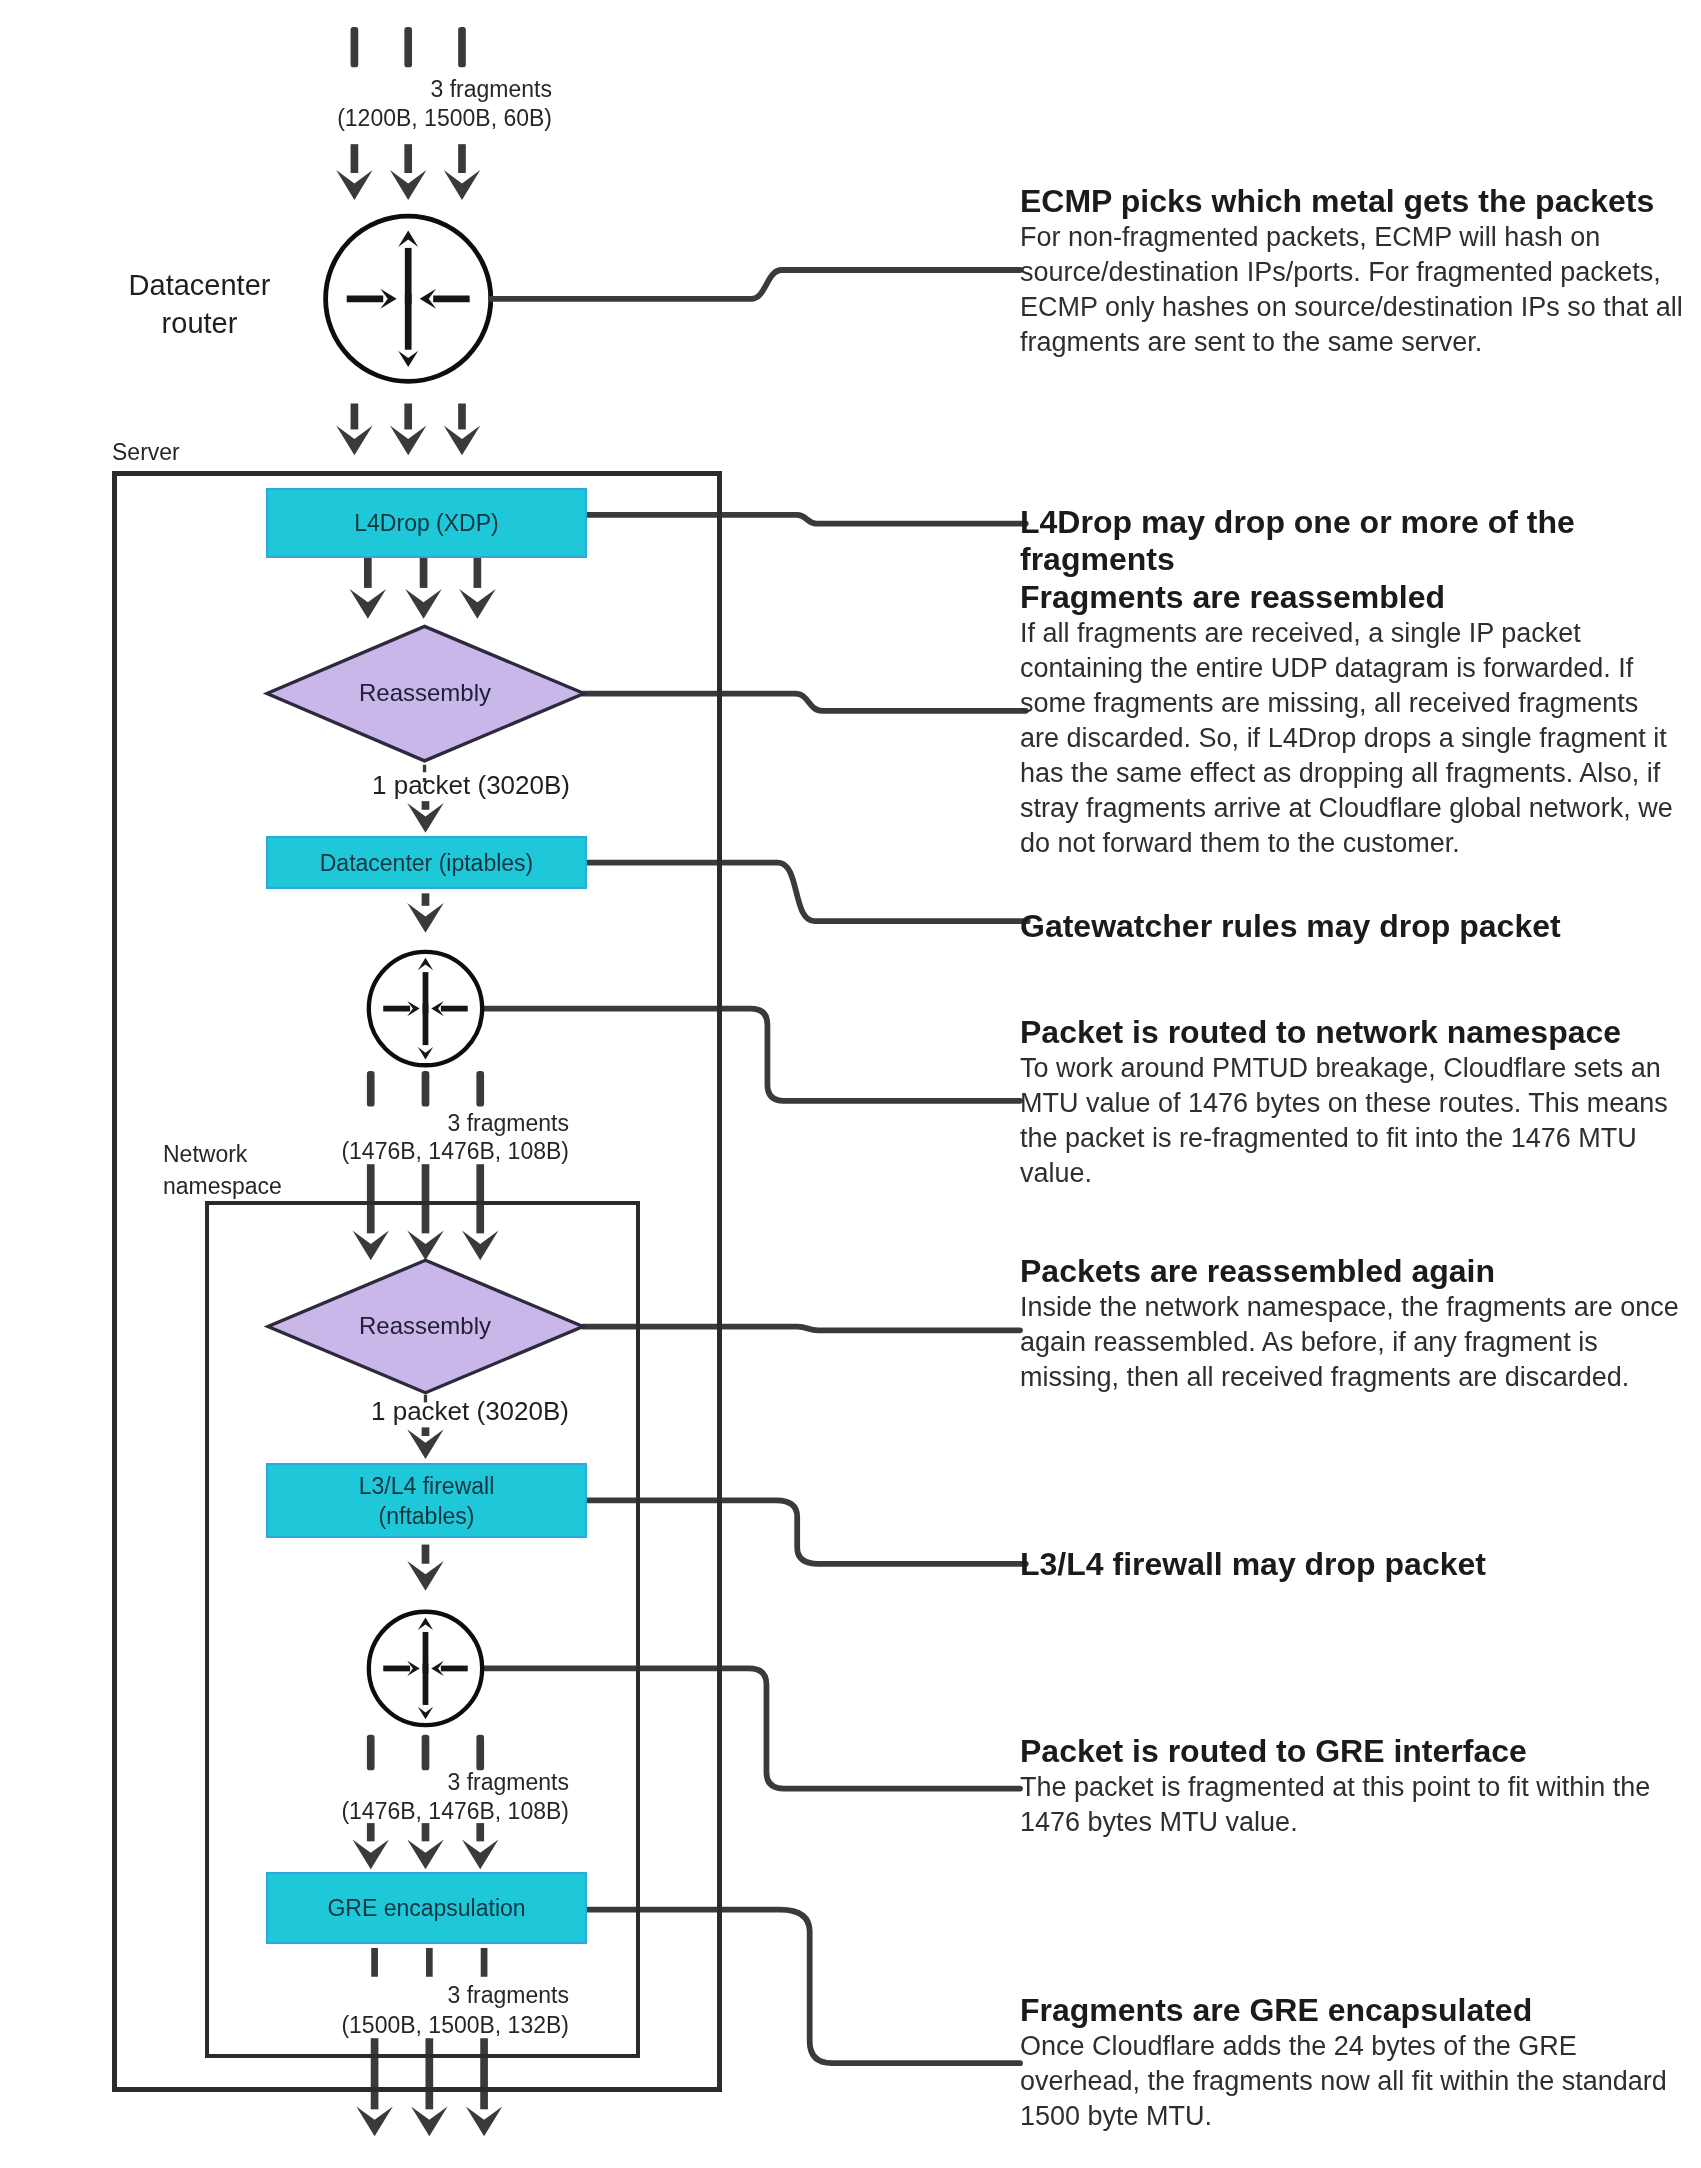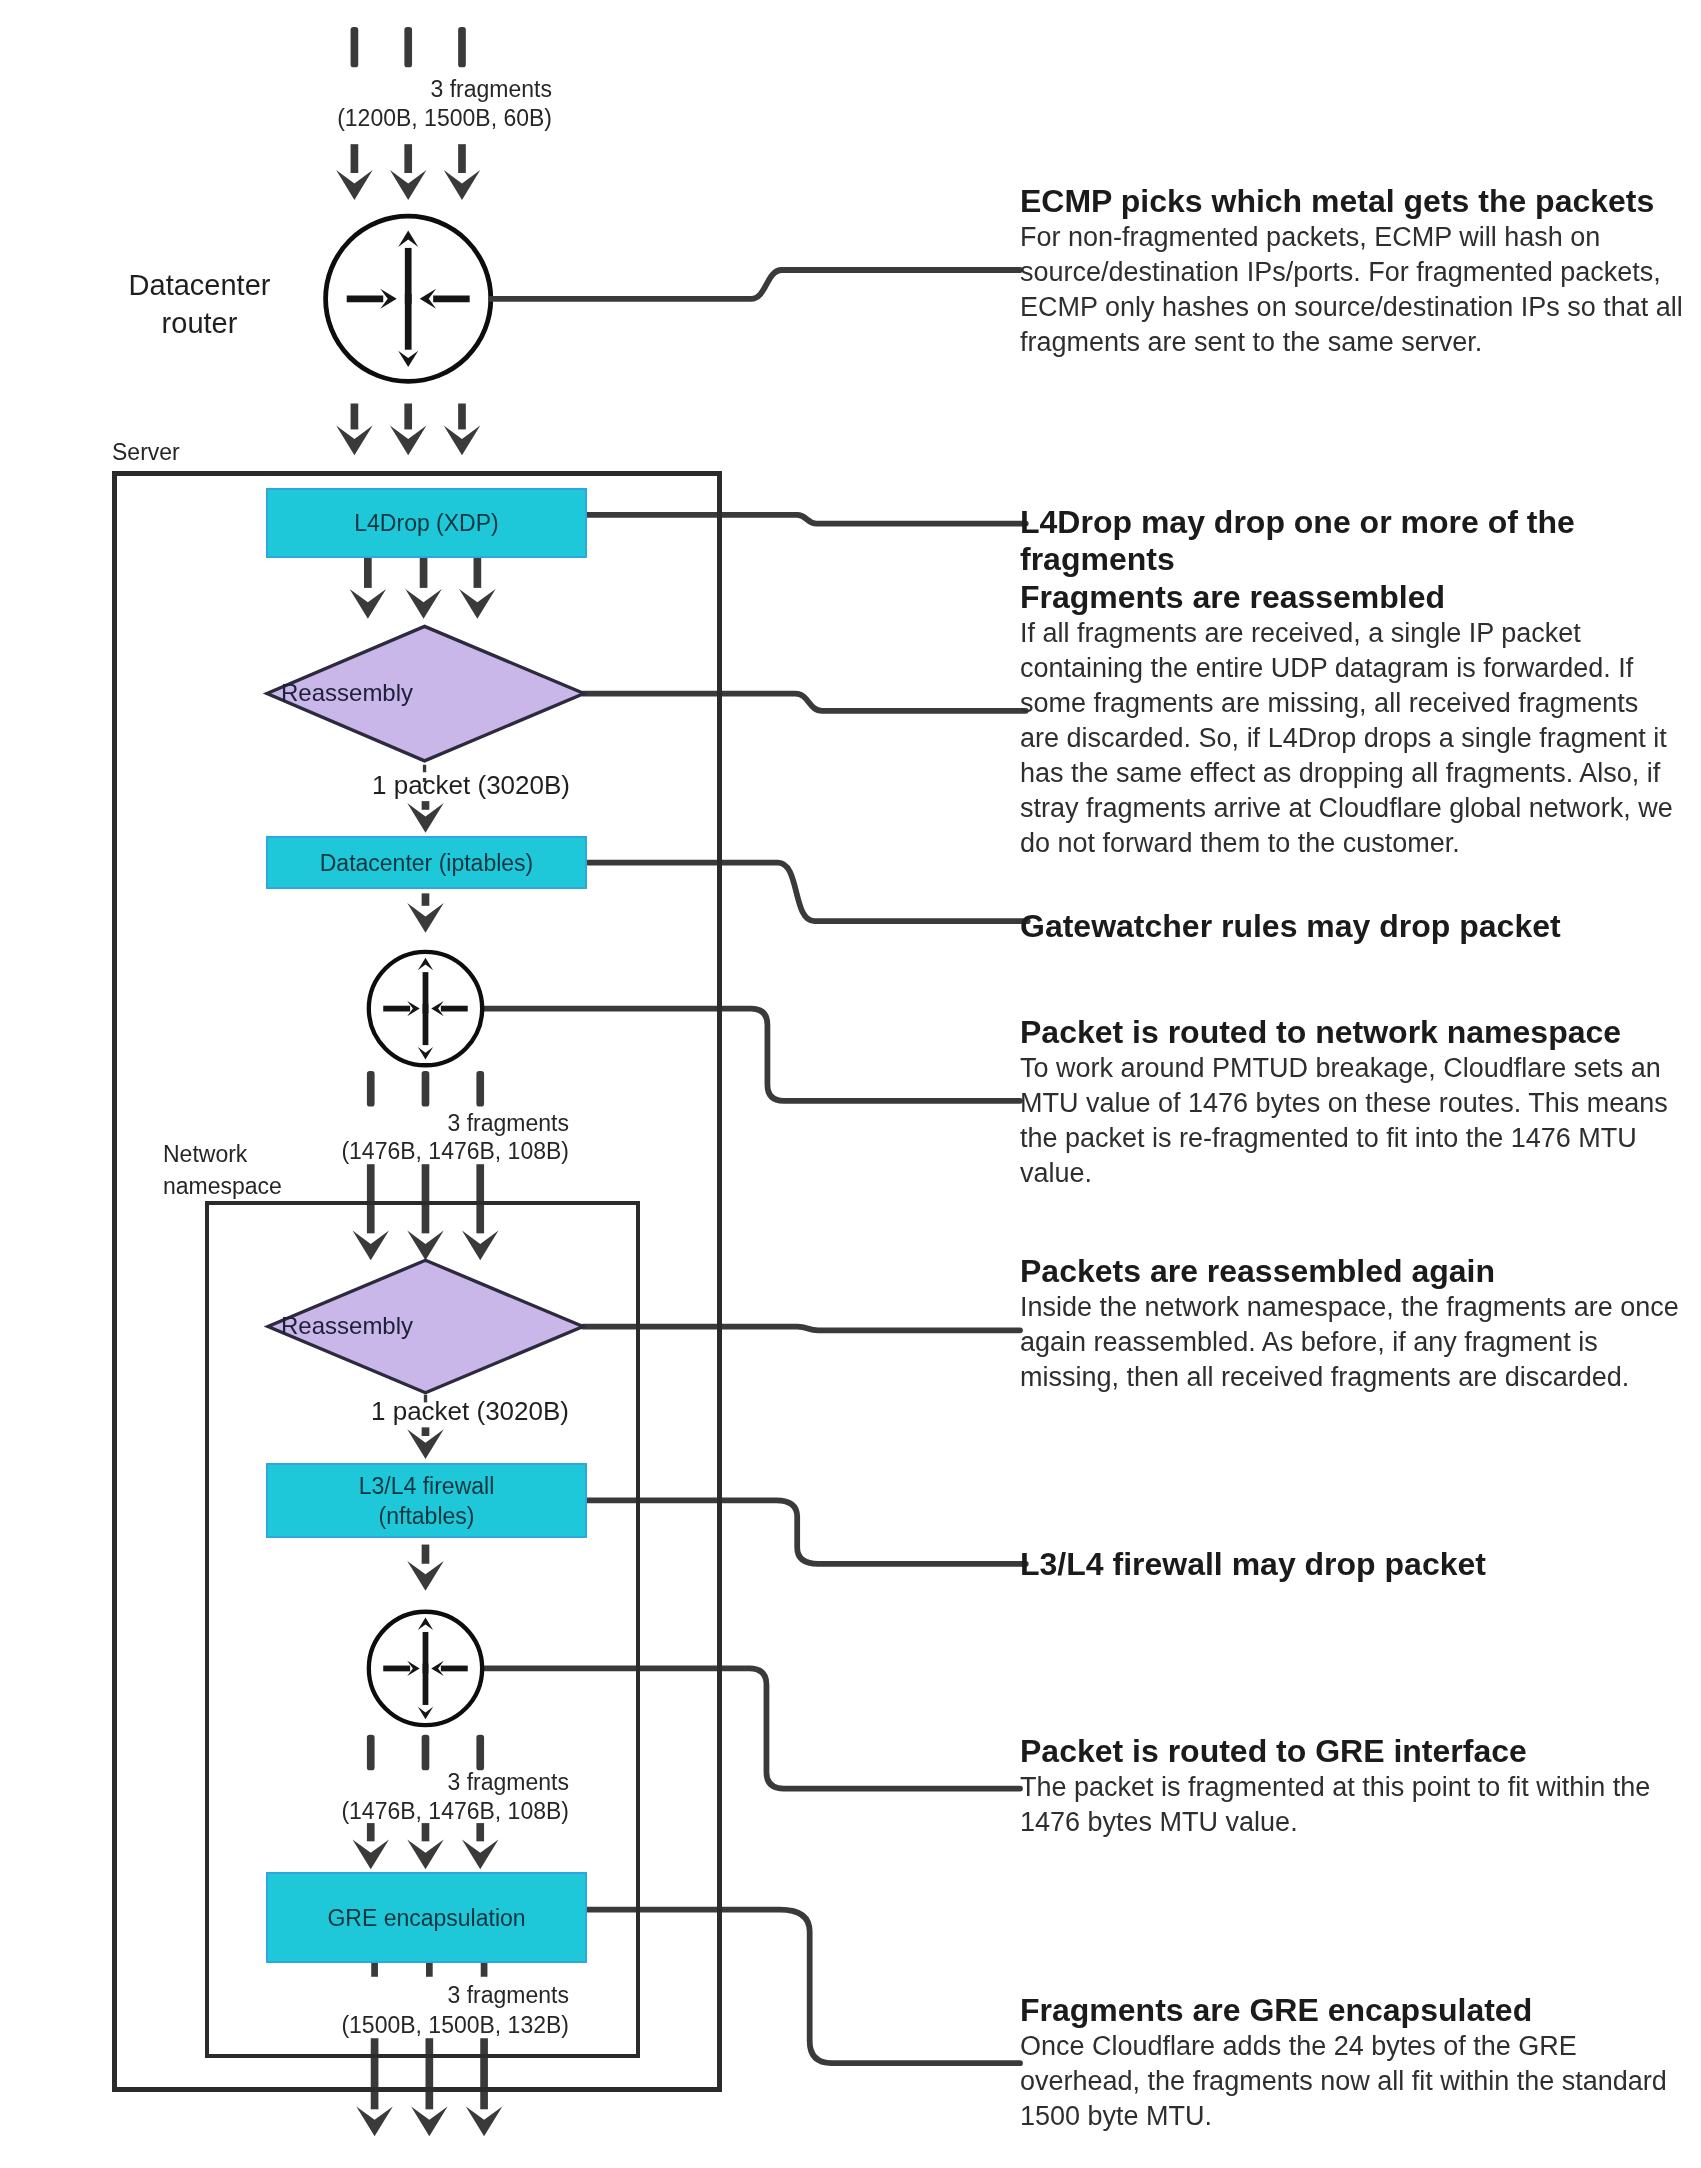--- a/index.html
+++ b/index.html
@@ -9,21 +9,21 @@
   .label{position:absolute;font-size:23px;line-height:29px;color:#262626;white-space:pre-line}
   .center{text-align:right}
   .big{font-size:26px;color:#1f1f1f}
   .rlabel{position:absolute;font-size:29px;line-height:38px;color:#1f1f1f;text-align:center;white-space:pre-line}
   .box{position:absolute;box-sizing:border-box;background:transparent}
   .server{border:5.8px solid #2b2b2b}
   .netns{border:4.8px solid #2b2b2b}
   .node{position:absolute;box-sizing:border-box;display:flex;align-items:center;justify-content:center;
         background:var(--cyan,#1ec8d8);border:2.9px solid var(--cyan-border,#2ea7df);
         font-size:23px;line-height:30px;color:#0e3540;white-space:pre-line;text-align:center}
-  .dlabel{position:absolute;font-size:24px;color:#20203a;width:288px}
+  .dlabel{position:absolute;font-size:24px;color:#20203a;text-align:center;width:288px}
   .note{position:absolute;left:1020px;width:663px}
   .note-title{font-weight:bold;font-size:32px;line-height:37px;color:#1b1b1b}
   .note-body{font-size:27px;line-height:35px;color:#2e2e2e;white-space:pre-line}
 </style>
 </head>
 <body>
 
 <div id="canvas">
 
   <svg id="lines" width="1701" height="2168" viewBox="0 0 1771 2257">
@@ -215,21 +215,21 @@
   <div class="label center" style="left:281px;top:1109px;width:288px">3 fragments</div>
   <div class="label center" style="left:281px;top:1137px;width:288px">(1476B, 1476B, 108B)</div>
 
   <div class="dlabel" style="left:281px;top:1312px">Reassembly</div>
   <div class="label center big" style="left:281px;top:1397px;width:288px">1 packet (3020B)</div>
   <div class="node" style="left:266px;top:1463px;width:321px;height:75px">L3/L4 firewall
 (nftables)</div>
 
   <div class="label center" style="left:281px;top:1768px;width:288px">3 fragments</div>
   <div class="label center" style="left:281px;top:1797px;width:288px">(1476B, 1476B, 108B)</div>
-  <div class="node" style="left:266px;top:1872px;width:321px;height:91px">GRE encapsulation</div>
+  <div class="node" style="left:266px;top:1872px;width:321px;height:72px">GRE encapsulation</div>
 
   <div class="label center" style="left:281px;top:1981px;width:288px">3 fragments</div>
   <div class="label center" style="left:281px;top:2011px;width:288px">(1500B, 1500B, 132B)</div>
 
   <div class="note" style="top:183px">
     <div class="note-title">ECMP picks which metal gets the packets</div>
     <div class="note-body">For non-fragmented packets, ECMP will hash on
 source/destination IPs/ports. For fragmented packets,
 ECMP only hashes on source/destination IPs so that all
 fragments are sent to the same server.</div>

